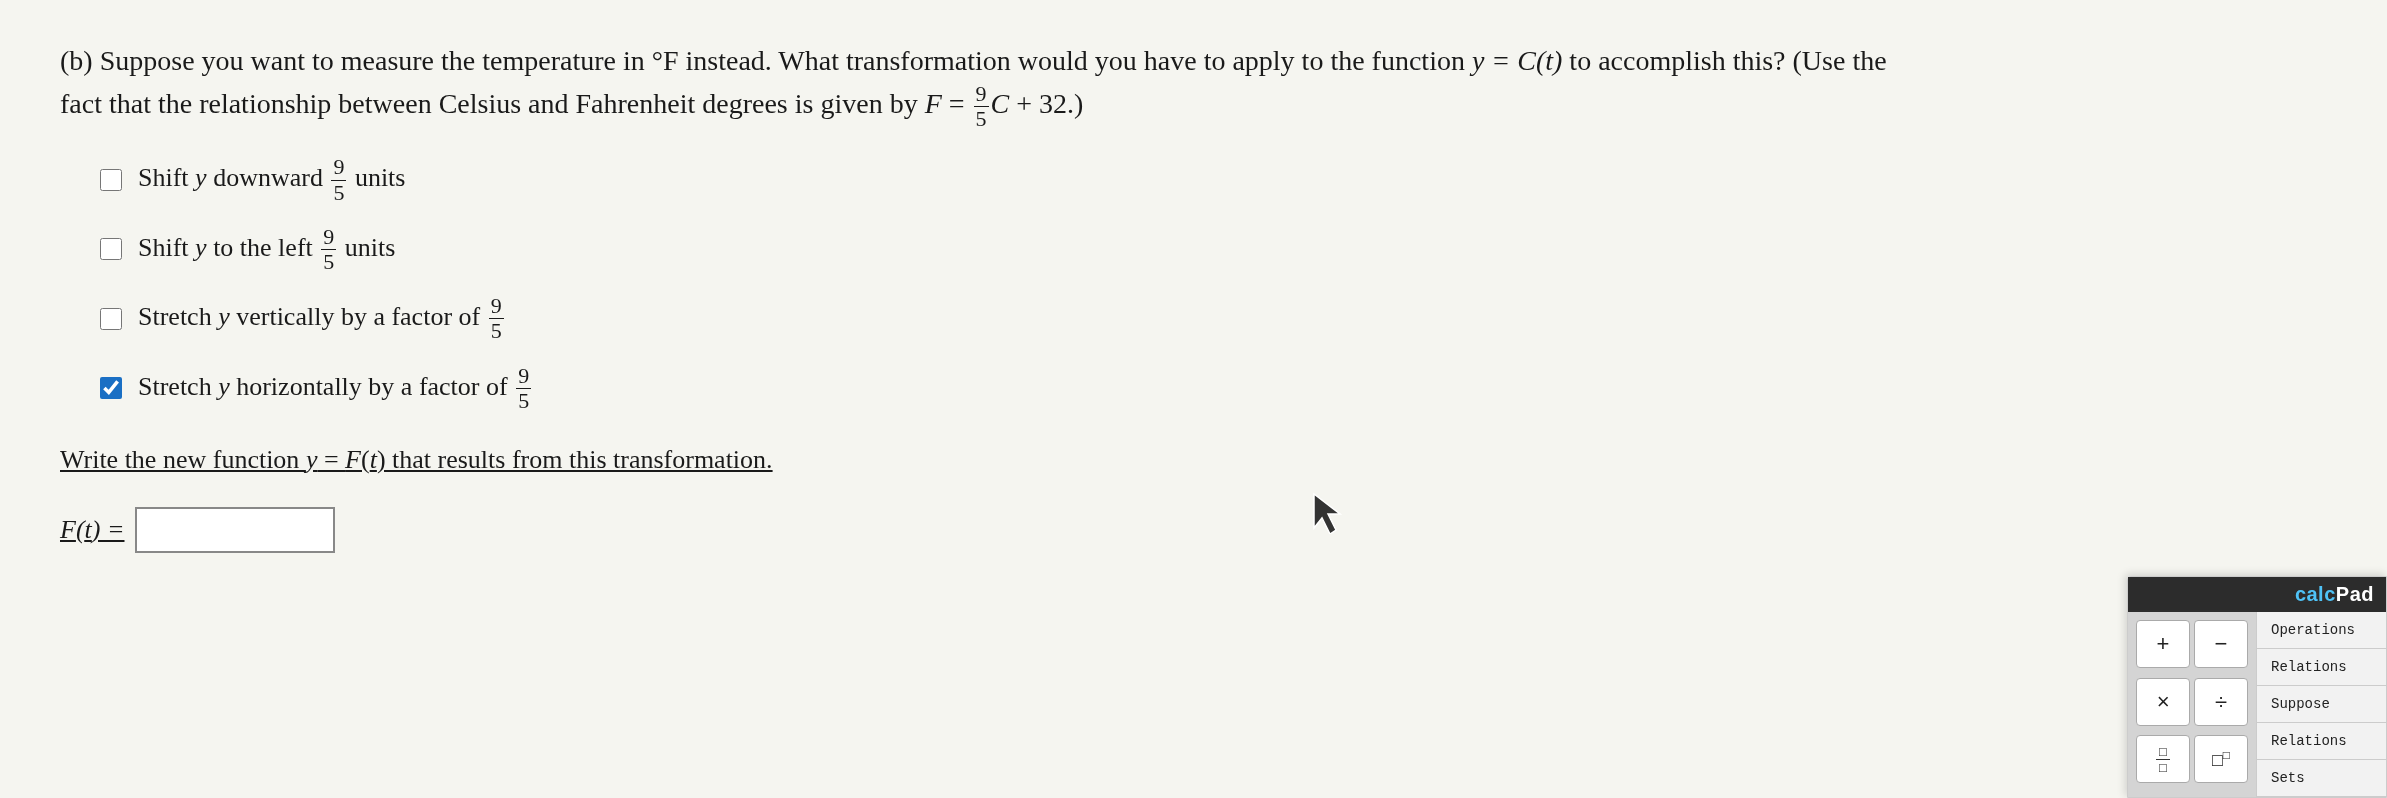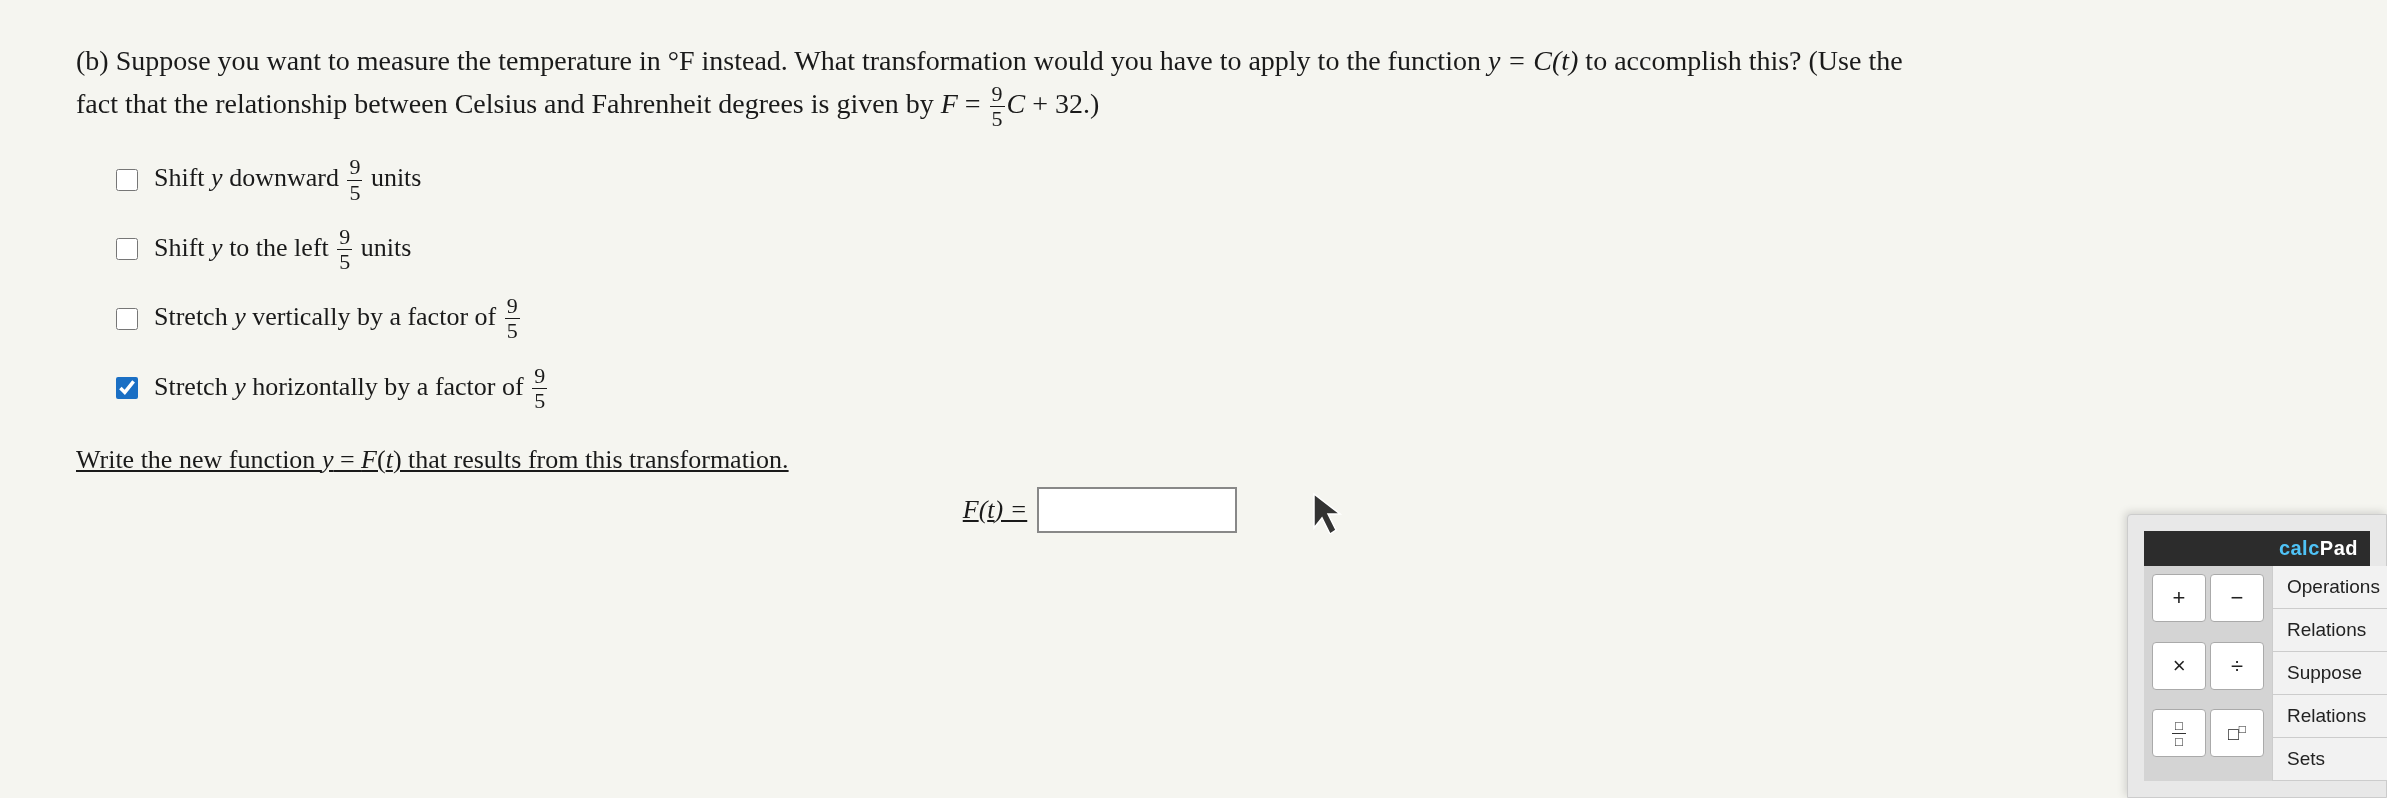--- a/index.html
+++ b/index.html
@@ -6,21 +6,21 @@
     body {
       font-family: Georgia, 'Times New Roman', serif;
       background: #f5f5f0;
       width: 2387px;
       height: 798px;
       overflow: hidden;
       position: relative;
     }
 
     .main-content {
-      padding: 40px 76px;
+      padding: 40px 60px;
       max-width: 2200px;
     }
 
     .question-text {
       font-size: 28px;
       line-height: 1.5;
       color: #1a1a1a;
       margin-bottom: 24px;
     }
 
@@ -49,23 +49,22 @@
     .write-section {
       margin-top: 32px;
       font-size: 26px;
       color: #1a1a1a;
       text-decoration: underline;
     }
 
     .ft-row {
       display: flex;
       align-items: center;
-      margin-top: 12px;
+      margin-top: 32px;
       font-size: 26px;
-      justify-content: center;
     }
 
     .ft-label {
       font-style: italic;
       margin-right: 10px;
     }
 
     .ft-input {
       border: 2px solid #888;
       width: 200px;
@@ -95,21 +94,21 @@
 
     
     .calcpad {
       position: absolute;
       right: 0;
       bottom: 0;
       width: 260px;
       background: #e8e8e8;
       border: 1px solid #ccc;
       border-radius: 4px 0 0 0;
-      padding: 16px;
+      padding: 0;
       box-shadow: -2px -2px 8px rgba(0,0,0,0.15);
     }
 
     .calcpad-header {
       background: #2c2c2c;
       color: white;
       text-align: right;
       padding: 6px 12px;
       font-size: 20px;
       font-family: Arial, sans-serif;
@@ -155,22 +154,22 @@
 
     .calcpad-tabs {
       display: flex;
       flex-direction: column;
       background: #e8e8e8;
       flex: 1;
     }
 
     .calcpad-tab {
       padding: 10px 14px;
-      font-size: 19px;
-      font-family: Liberation Sans, sans-serif;
+      font-size: 14px;
+      font-family: Liberation Mono, monospace;
       color: #222;
       border-left: 1px solid #ccc;
       border-bottom: 1px solid #ccc;
       cursor: pointer;
       background: #f2f2f2;
       white-space: nowrap;
     }
   </style>
 </head>
 <body>

